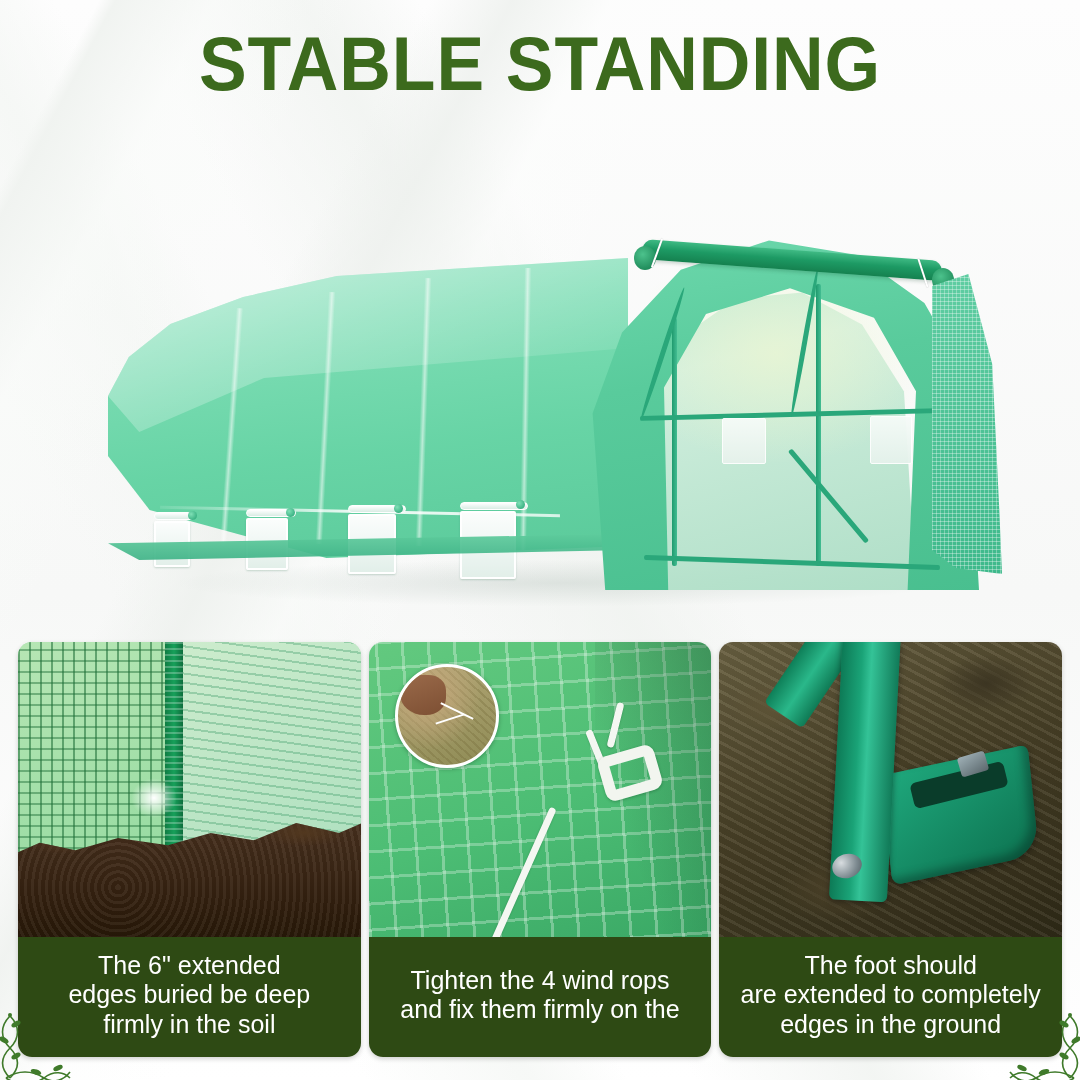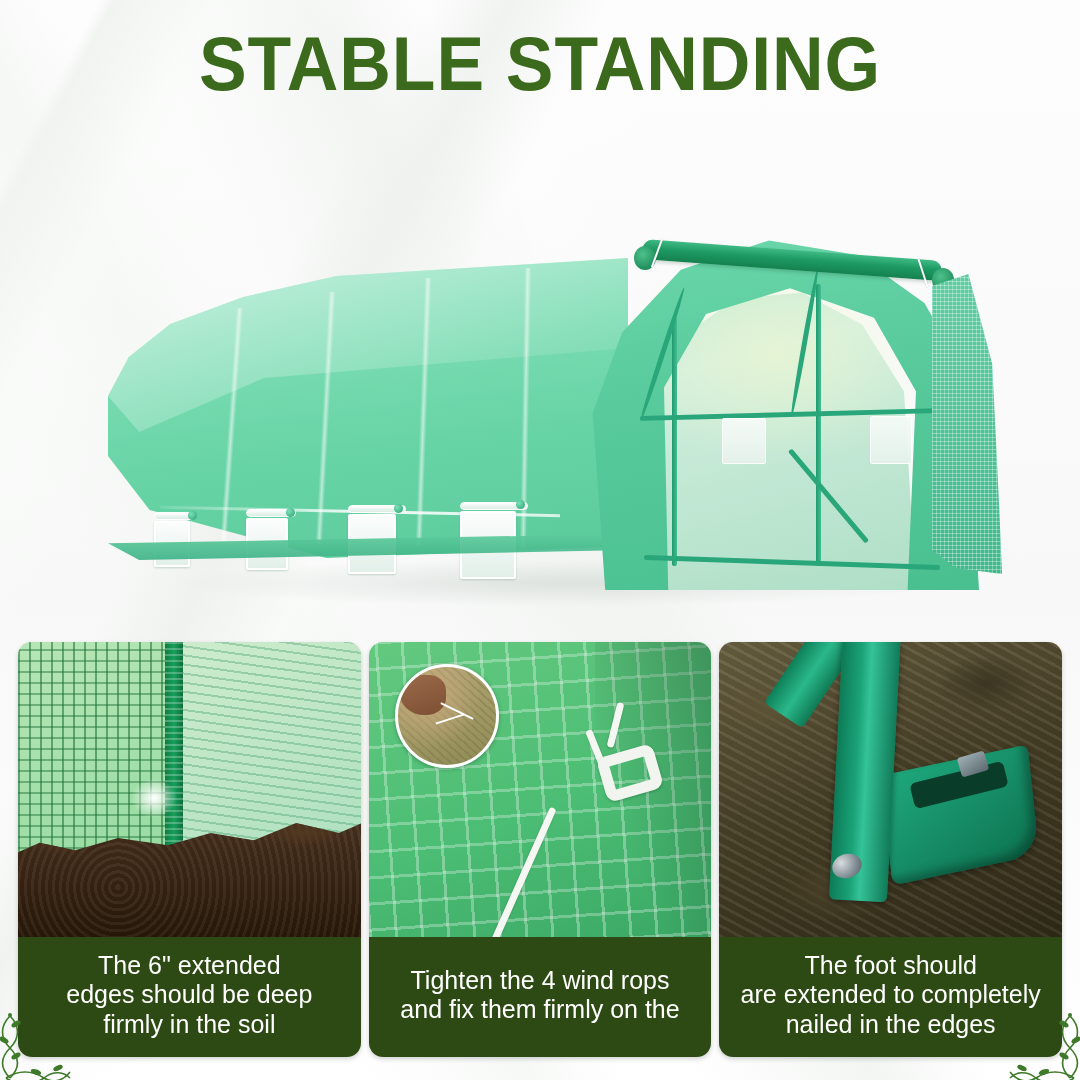--- a/index.html
+++ b/index.html
@@ -384,21 +384,21 @@
     <div class="panel-photo" id="photo-soil">
       <div class="mesh-left"></div>
       <div class="mesh-right"></div>
       <div class="post"></div>
       <div class="highlight"></div>
       <div class="soil"></div>
     </div>
     <div class="panel-caption">
       <span>
         <span>The 6" extended</span><br>
-        <span>edges should be deep</span><br>
+        <span>edges buried be deep</span><br>
         <span>firmly in the soil</span>
       </span>
     </div>
   </div>
 
   <div class="panel">
     <div class="panel-photo" id="photo-rope">
       <div class="shadowband"></div>
       <div class="rope" style="left:120px;bottom:-8px;width:7px;height:150px;transform:rotate(24deg);transform-origin:bottom;"></div>
       <div class="rope" style="right:108px;top:86px;width:7px;height:60px;transform:rotate(-22deg);"></div>
@@ -424,21 +424,21 @@
       <div class="stake"></div>
       <div class="stake-slot"></div>
       <div class="bolt"></div>
       <div class="pole"></div>
       <div class="screw"></div>
     </div>
     <div class="panel-caption">
       <span>
         <span>The foot should</span><br>
         <span>are extended to completely</span><br>
-        <span>nailed in the edges</span>
+        <span>edges in the ground</span>
       </span>
     </div>
   </div>
 
 </div>
 
 <svg class="ornament" id="ornament-left" viewBox="0 0 78 74">
   <g fill="none" stroke="#3f7a2a" stroke-width="1.6">
     <path d="M14 8 C24 18, 24 30, 14 40 C4 50, 4 60, 14 70"></path>
     <path d="M14 8 C4 18, 4 30, 14 40 C24 50, 24 60, 14 70"></path>

